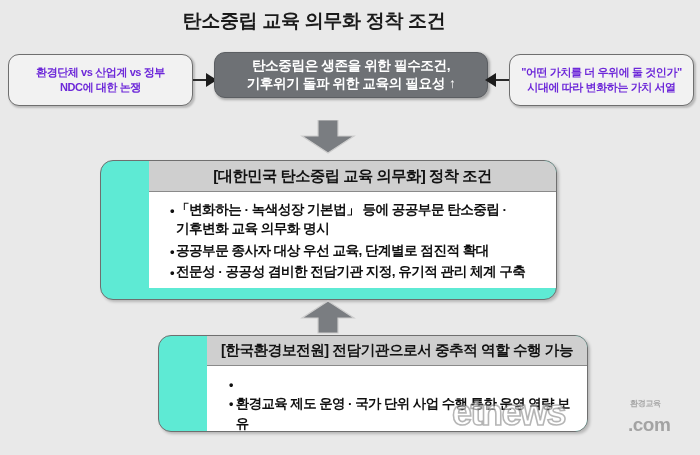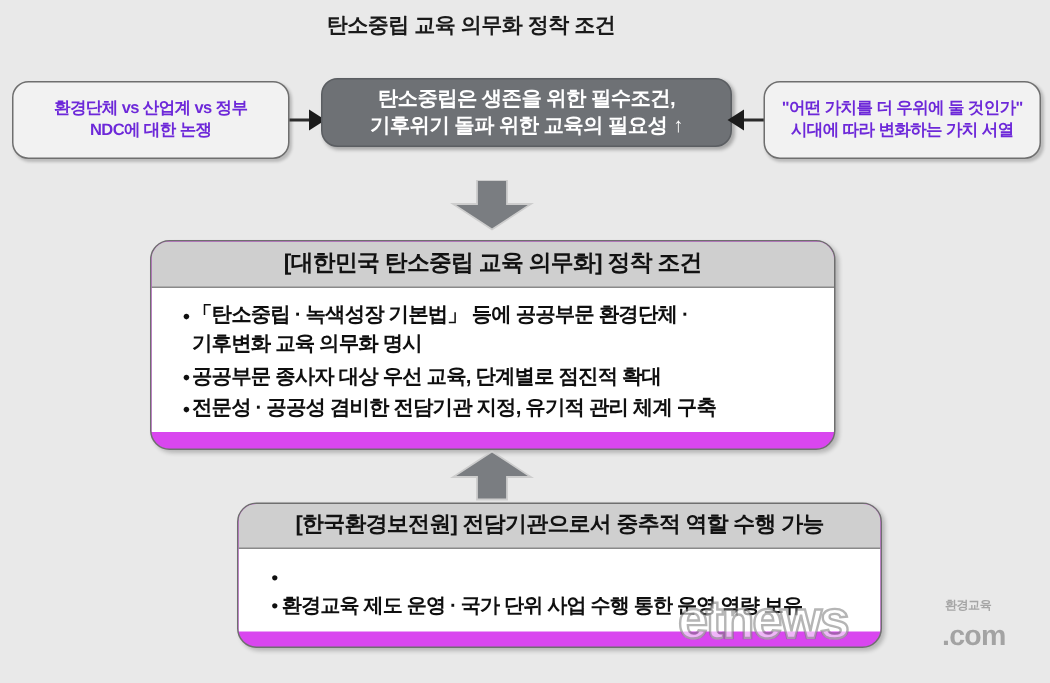--- a/index.html
+++ b/index.html
@@ -21,21 +21,21 @@
     background: #e9e9e9;
   }
 
   
   .title {
     position: absolute;
     left: 0;
     top: 8px;
     width: 628px;
     text-align: center;
-    font-size: 14px;
+    font-size: 19px;
     font-weight: bold;
     color: #1a1a1a;
     letter-spacing: -0.3px;
   }
 
   
   .callout {
     position: absolute;
     box-sizing: border-box;
     background: #f2f2f2;
@@ -129,25 +129,26 @@
     width: 56px;
     height: 34px;
   }
   #arrow-down { left: 300px; top: 120px; }
   #arrow-up   { left: 300px; top: 300px; }
 
   
   .panel {
     position: absolute;
     box-sizing: border-box;
-    background: #d946ef;
+    background: #5eead4;
     border: 1.6px solid #6f6f6f;
     border-radius: 13px;
     overflow: hidden;
     box-shadow: 2px 2px 3px rgba(0,0,0,0.22);
+    padding-left: 48px;
   }
   .panel-header {
     background: #cfcfcf;
     border-bottom: 1.4px solid #8a8a8a;
     text-align: center;
     color: #121212;
     font-weight: bold;
     letter-spacing: -0.45px;
     white-space: nowrap;
   }
@@ -291,21 +292,21 @@
       <polygon points="18,0 38,0 38,16 54,16 28,33 2,16 18,16" fill="#7a7d81" stroke="#cdcdcd" stroke-width="1.2"></polygon>
     </svg>
   </div>
 
   <div class="panel" id="panel-main">
     <div class="panel-header">[대한민국 탄소중립 교육 의무화] 정착 조건</div>
     <div class="panel-body">
       <div class="bullet-row">
         <span class="bullet-dot">•</span>
         <span class="bullet-text">
-          <span class="ln">「탄소중립 · 녹색성장 기본법」 등에 공공부문 환경단체 ·</span>
+          <span class="ln">「변화하는 · 녹색성장 기본법」 등에 공공부문 탄소중립 ·</span>
           <span class="ln">기후변화 교육 의무화 명시</span>
         </span>
       </div>
       <div class="bullet-row">
         <span class="bullet-dot">•</span>
         <span class="bullet-text">
           <span class="ln">공공부문 종사자 대상 우선 교육, 단계별로 점진적 확대</span>
         </span>
       </div>
       <div class="bullet-row">

